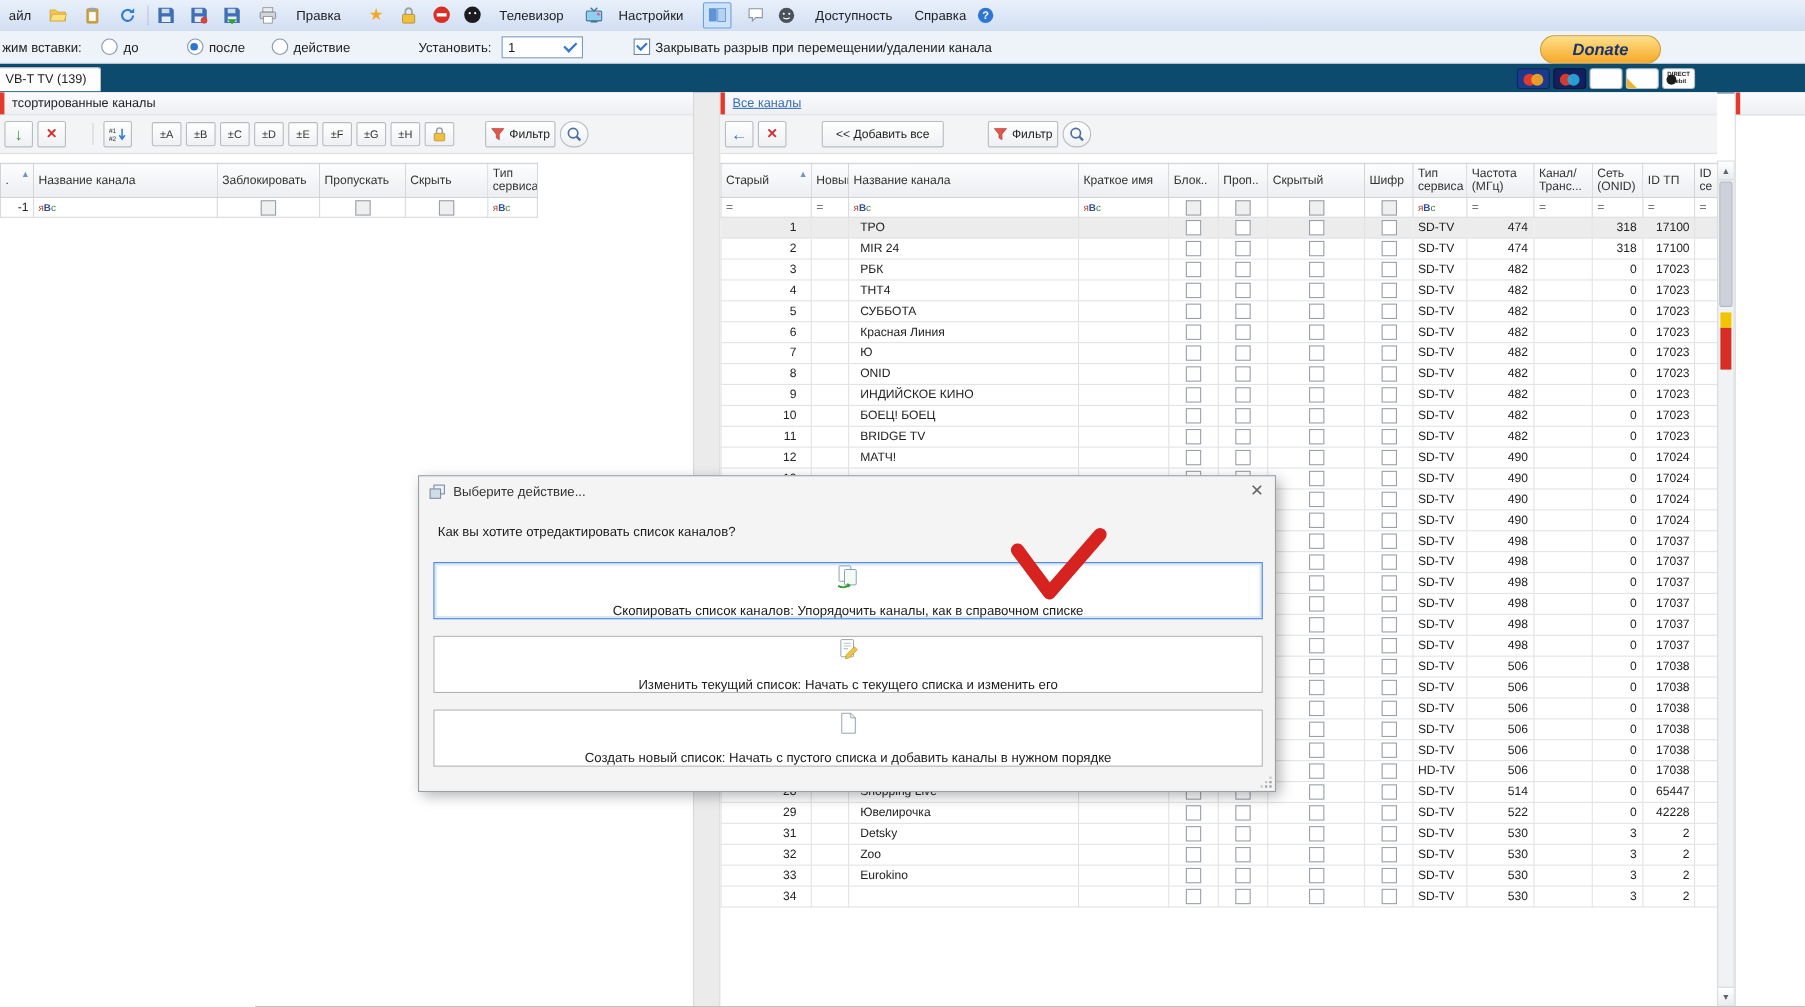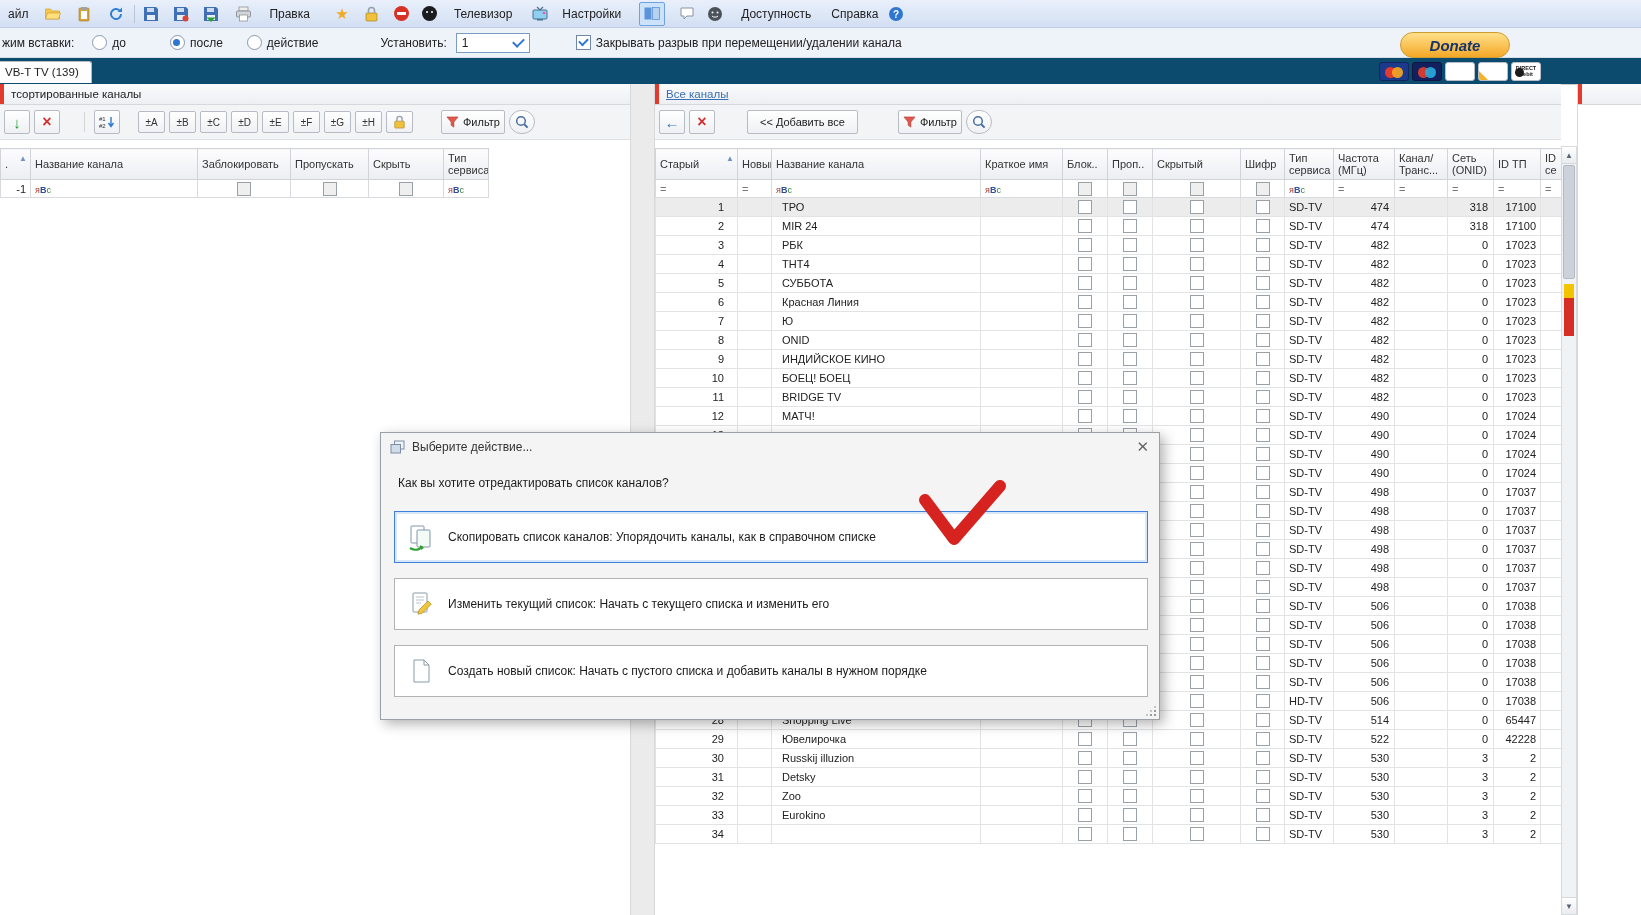--- a/index.html
+++ b/index.html
@@ -89,21 +89,21 @@
   .thumb{position:absolute;left:1px;right:1px;top:18px;height:112px;background:#cdd2da;border:1px solid #b4bac4;border-radius:2px;}
   .mark-y{position:absolute;left:2px;right:2px;top:137px;height:14px;background:#f2c500;}
   .mark-r{position:absolute;left:2px;right:2px;top:151px;height:38px;background:#d62e24;}
   .rightsliver{position:absolute;left:1577px;top:84px;right:0;bottom:0;background:#fff;border-left:1px solid #d8dadd;}
 
   
   .dialog{position:absolute;left:380px;top:432px;width:780px;height:288px;background:#f4f4f4;border:1px solid #9aa0a6;box-shadow:4px 4px 12px rgba(0,0,0,.3);z-index:50;box-sizing:border-box;}
   .dtitle{height:28px;display:flex;align-items:center;gap:7px;padding:0 9px;font-size:12px;color:#333;}
   .dclose{position:absolute;right:10px;top:6px;font-size:15px;color:#666;line-height:15px;}
   .dquestion{position:absolute;left:17px;top:43px;font-size:12px;color:#1d1d1d;}
-  .cmd{position:absolute;left:13px;width:754px;height:52px;background:#fff;border:1px solid #b3b3b3;display:flex;align-items:center;gap:13px;padding:0 12px;box-sizing:border-box;font-size:12px;color:#1b1b1b;}
+  .cmd{position:absolute;left:13px;width:754px;height:52px;background:#fff;border:1px solid #b3b3b3;display:flex;align-items:center;gap:13px;padding:0 12px;box-sizing:border-box;font-size:12px;color:#1b1b1b;flex-direction:column;}
   .cmd.primary{border:1px solid #3f81d8;box-shadow:inset 0 0 0 2px #d9e8f9;}
   .grip{position:absolute;right:1px;bottom:1px;width:13px;height:13px;}
   .grip::after{content:"";position:absolute;right:2px;bottom:2px;width:2px;height:2px;background:#9a9a9a;box-shadow:-4px 0 #9a9a9a,-8px 0 #c4c4c4,0 -4px #9a9a9a,-4px -4px #c4c4c4,0 -8px #c4c4c4;}
   .redcheck{position:absolute;left:905px;top:466px;z-index:70;pointer-events:none;}
 </style>
 </head>
 <body>
 
 <div class="screen">
 
@@ -868,36 +868,20 @@
           <td class="cbcell"><span class="gcb"></span></td>
           <td class="cbcell"><span class="gcb"></span></td>
           <td>SD-TV</td>
           <td class="num c-freq">522</td>
           <td class="num"></td>
           <td class="num c-net">0</td>
           <td class="num c-tp">42228</td>
           <td></td>
         </tr>
           <tr>
-          <td class="num c-old">30</td>
-          <td></td>
-          <td class="c-name">Russkij illuzion</td>
-          <td></td>
-          <td class="cbcell"><span class="gcb"></span></td>
-          <td class="cbcell"><span class="gcb"></span></td>
-          <td class="cbcell"><span class="gcb"></span></td>
-          <td class="cbcell"><span class="gcb"></span></td>
-          <td>SD-TV</td>
-          <td class="num c-freq">530</td>
-          <td class="num"></td>
-          <td class="num c-net">3</td>
-          <td class="num c-tp">2</td>
-          <td></td>
-        </tr>
-          <tr>
           <td class="num c-old">31</td>
           <td></td>
           <td class="c-name">Detsky</td>
           <td></td>
           <td class="cbcell"><span class="gcb"></span></td>
           <td class="cbcell"><span class="gcb"></span></td>
           <td class="cbcell"><span class="gcb"></span></td>
           <td class="cbcell"><span class="gcb"></span></td>
           <td>SD-TV</td>
           <td class="num c-freq">530</td>

